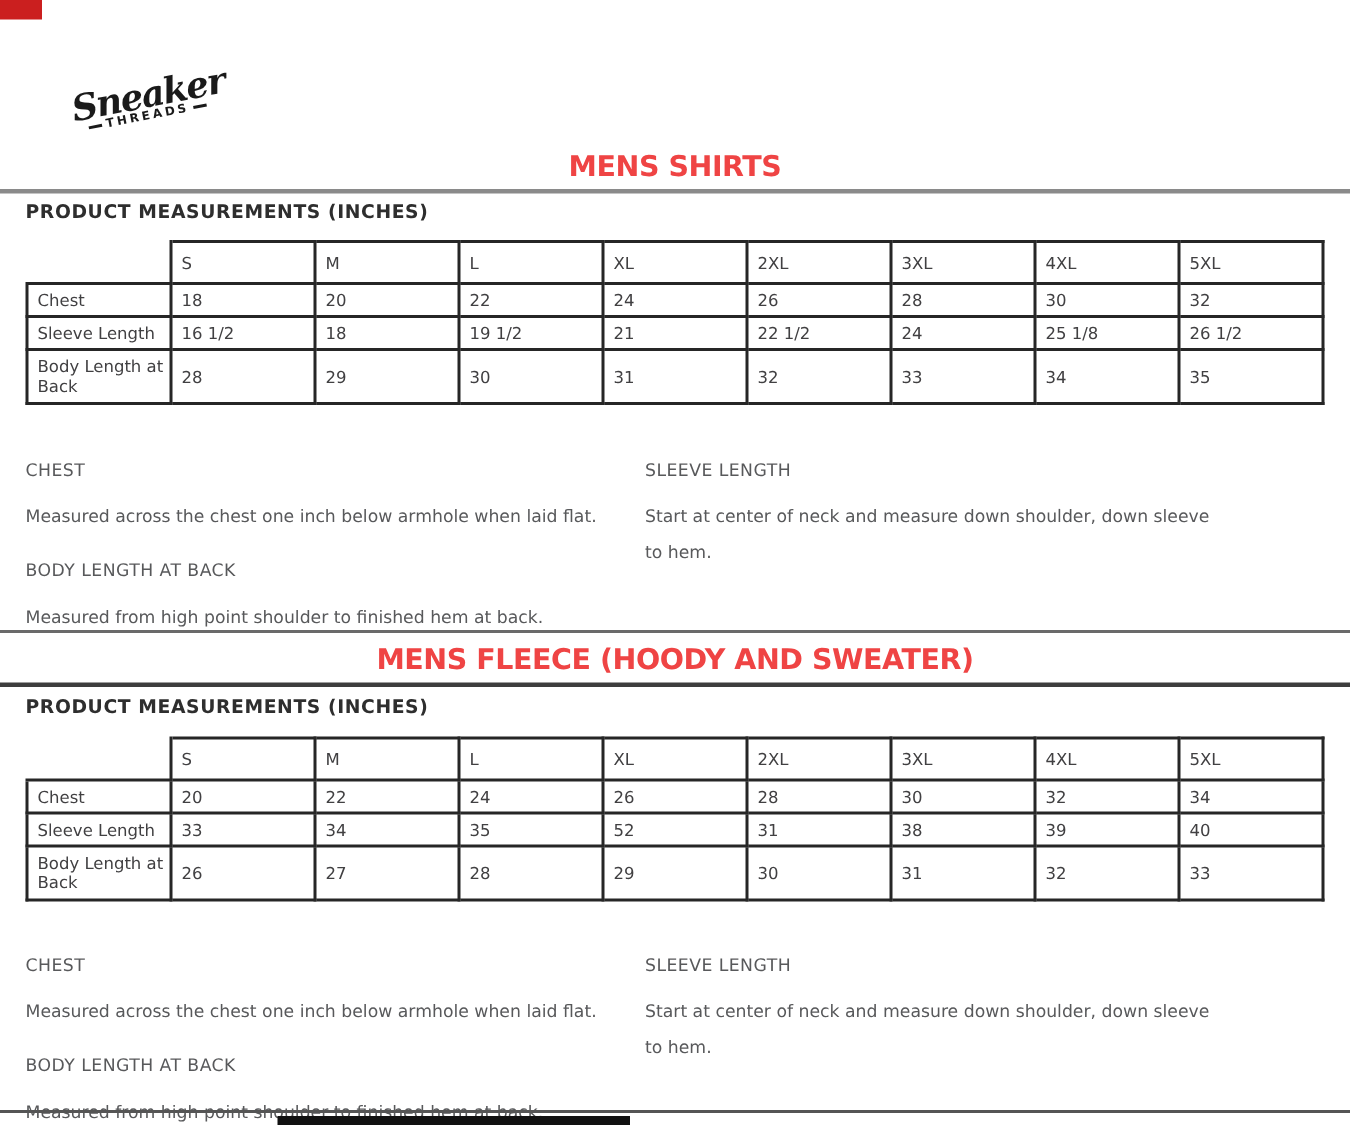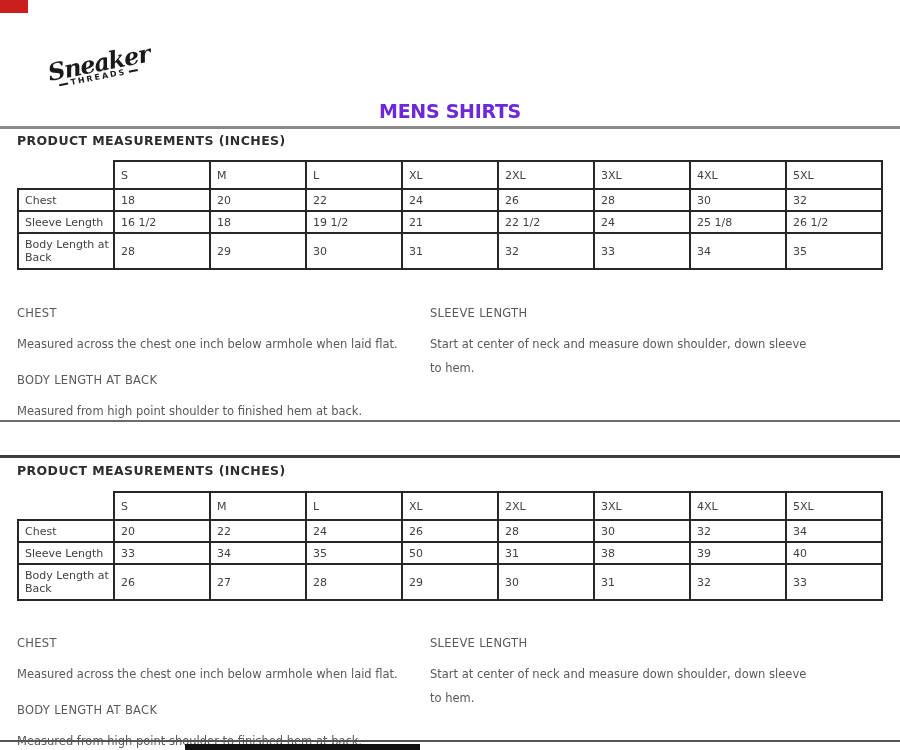--- a/index.html
+++ b/index.html
@@ -10,21 +10,21 @@
   
   .corner-marker{position:absolute;left:0;top:0;width:28px;height:13px;background:#cb1f1f;}
   .bottom-bar{position:absolute;left:185px;top:744px;width:235px;height:6px;background:#111111;}
   
   .logo{position:absolute;left:42px;top:50px;width:120px;height:60px;transform:rotate(-11deg);color:#1a1a1a;text-align:center;}
   .logo-script{font-family:"DejaVu Serif","Liberation Serif",serif;font-style:italic;font-weight:bold;font-size:24px;letter-spacing:-1px;line-height:26px;}
   .logo-sub{font-size:8px;font-weight:bold;letter-spacing:2px;margin-top:-4px;padding-right:6px;}
   .logo-sub::before,.logo-sub::after{content:"";display:inline-block;width:9px;height:2px;background:#1a1a1a;vertical-align:middle;margin:0 3px;}
   
   .sec-title{position:absolute;left:0;width:900px;margin:0;text-align:center;font-size:19px;font-weight:bold;letter-spacing:-0.3px;}
-  .red{color:#6d28d9;}
+  .red{color:#ef4444;}
   .rule{position:absolute;left:0;width:900px;}
   .rule-1{top:126px;height:3px;background:#8a8a8a;}
   .rule-2{top:420px;height:2px;background:#6a6a6a;}
   .rule-3{top:455px;height:3px;background:#3d3d3d;}
   .rule-4{top:740px;height:2px;background:#555555;}
   .sub-heading{position:absolute;left:17px;margin:0;font-size:12.5px;font-weight:bold;color:#2e2e2e;letter-spacing:0.4px;text-align:center;}
   
   table.size-table{position:absolute;left:17px;border-collapse:collapse;table-layout:fixed;width:866px;font-size:11px;color:#414042;}
   table.size-table td,table.size-table th{
     border:2px solid #262626;padding:0 4px 0 6px;text-align:left;vertical-align:middle;font-weight:normal;
@@ -122,20 +122,21 @@
     <p class="note-text">Measured across the chest one inch below armhole when laid flat.</p>
     <p class="note-heading">BODY LENGTH AT BACK</p>
     <p class="note-text">Measured from high point shoulder to finished hem at back.</p>
   </div>
   <div class="notes-col right" style="top:306px;">
     <p class="note-heading">SLEEVE LENGTH</p>
     <p class="note-text">Start at center of neck and measure down shoulder, down sleeve to hem.</p>
   </div>
 
   <div class="rule rule-2"></div>
+  <h1 class="sec-title red" style="top:429px;">MENS FLEECE (HOODY AND SWEATER)</h1>
   <div class="rule rule-3"></div>
 
   <h2 class="sub-heading" style="top:463px;">PRODUCT MEASUREMENTS (INCHES)</h2>
 
   <table class="size-table" style="top:491px;">
     <colgroup>
         <col style="width:96px">
         <col>
         <col>
         <col>
@@ -166,21 +167,21 @@
       <td>28</td>
       <td>30</td>
       <td>32</td>
       <td>34</td>
     </tr>
     <tr class="row-std">
       <td>Sleeve Length</td>
       <td>33</td>
       <td>34</td>
       <td>35</td>
-      <td>50</td>
+      <td>52</td>
       <td>31</td>
       <td>38</td>
       <td>39</td>
       <td>40</td>
     </tr>
     <tr class="row-tall">
       <td>Body Length at Back</td>
       <td>26</td>
       <td>27</td>
       <td>28</td>

